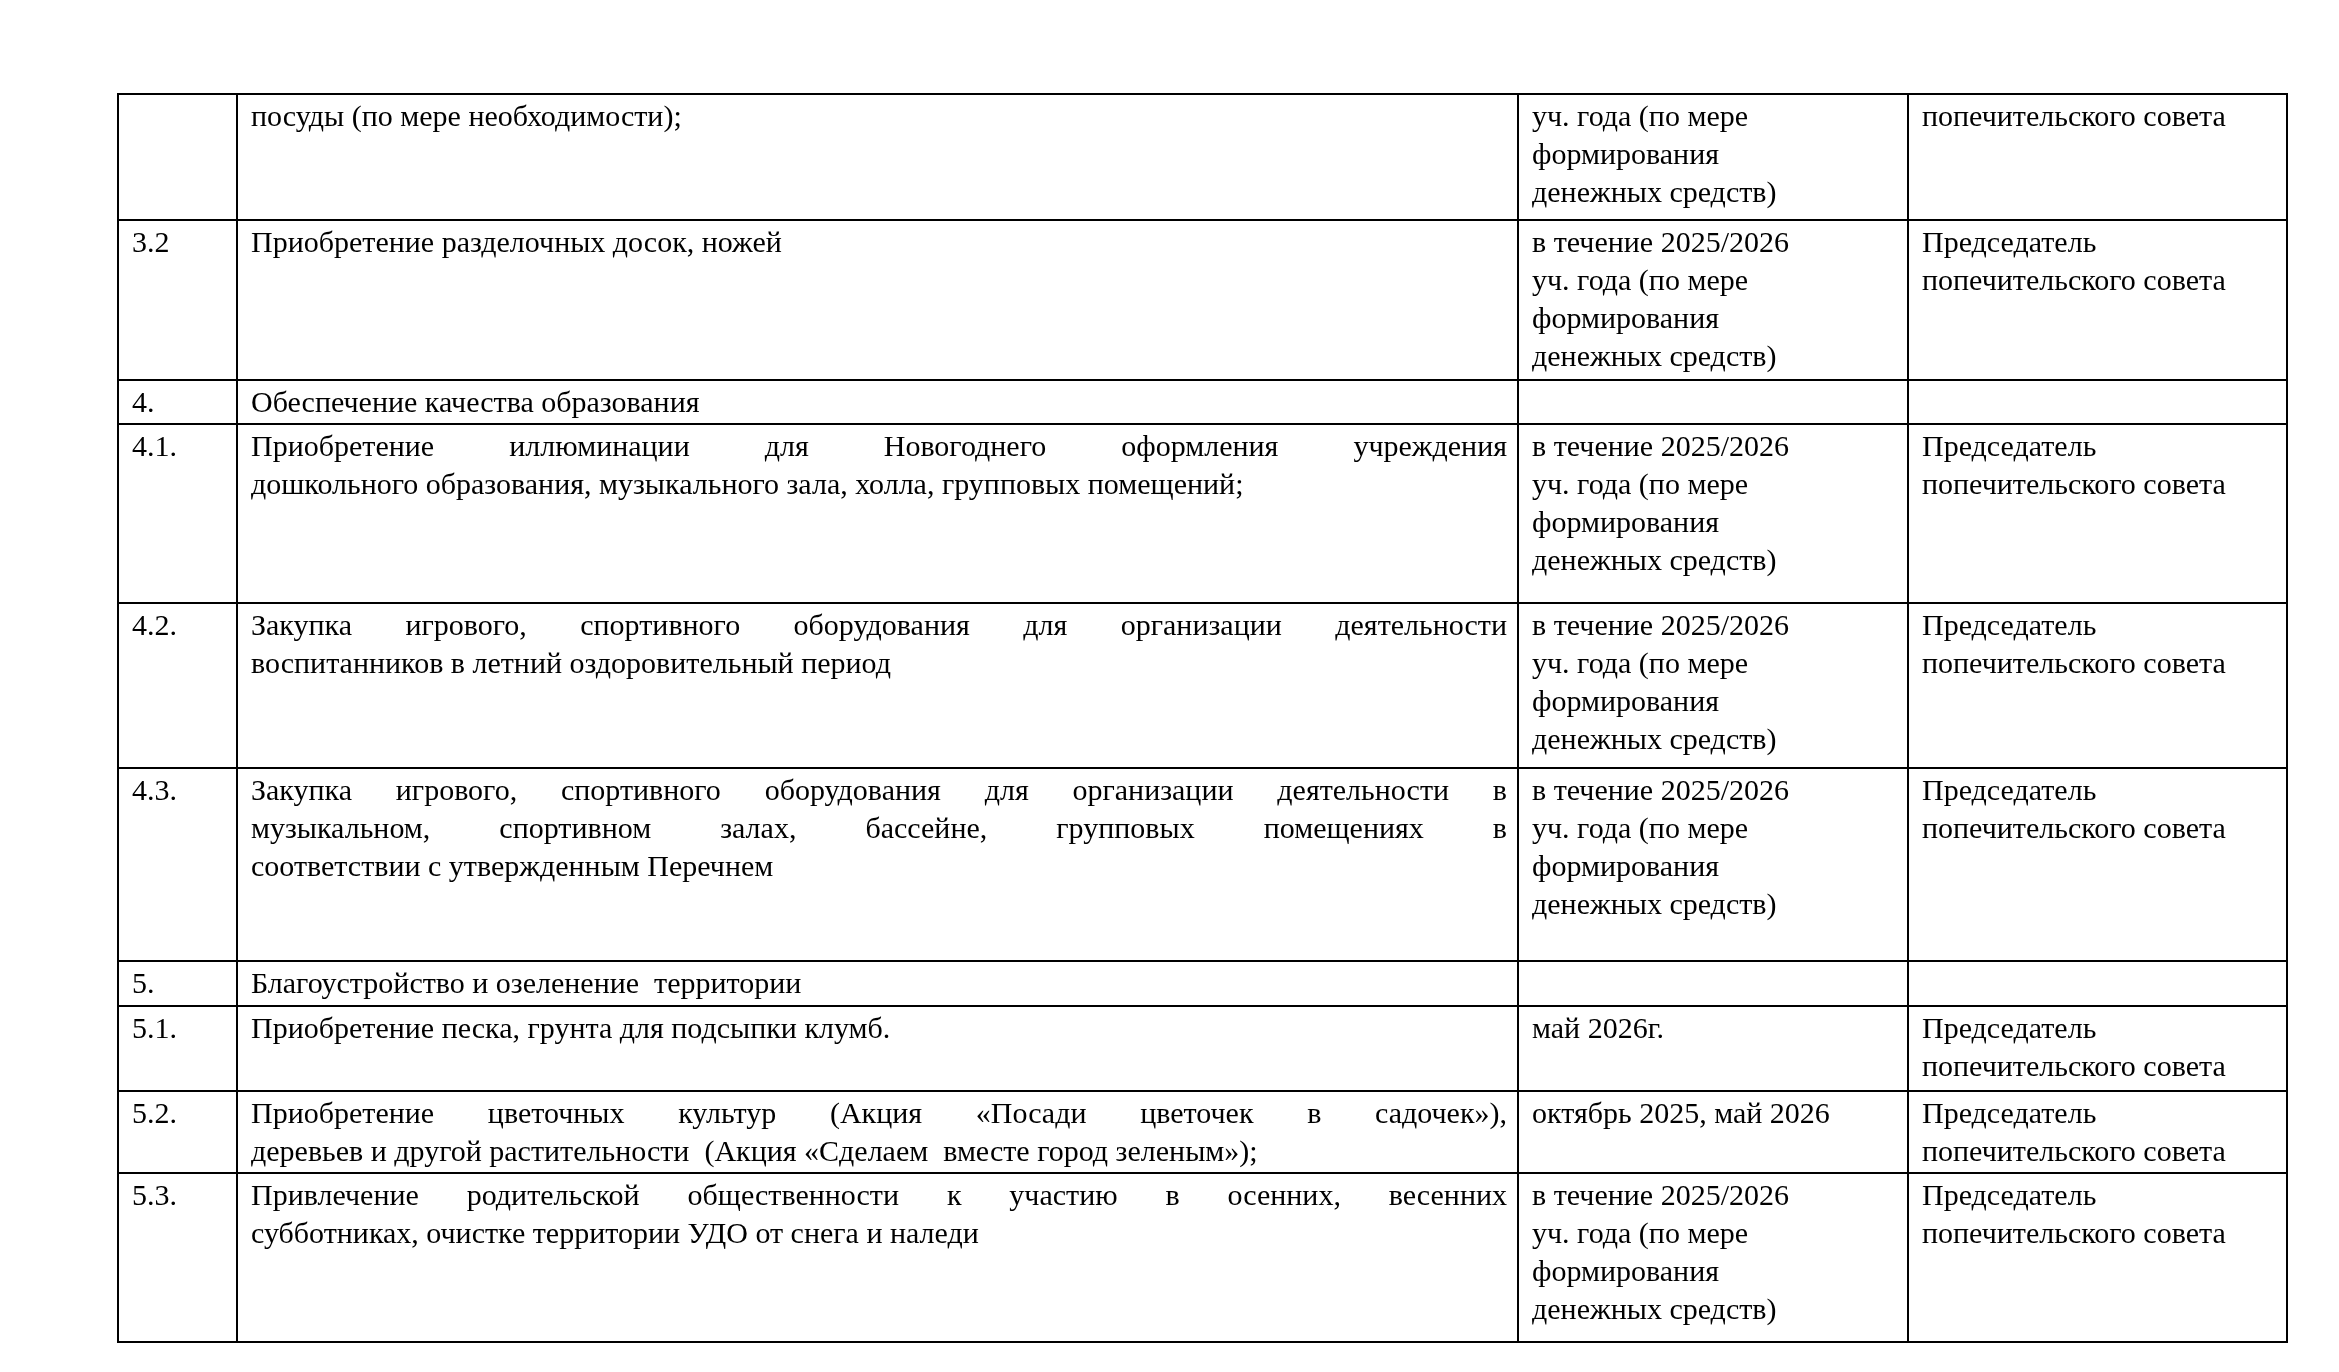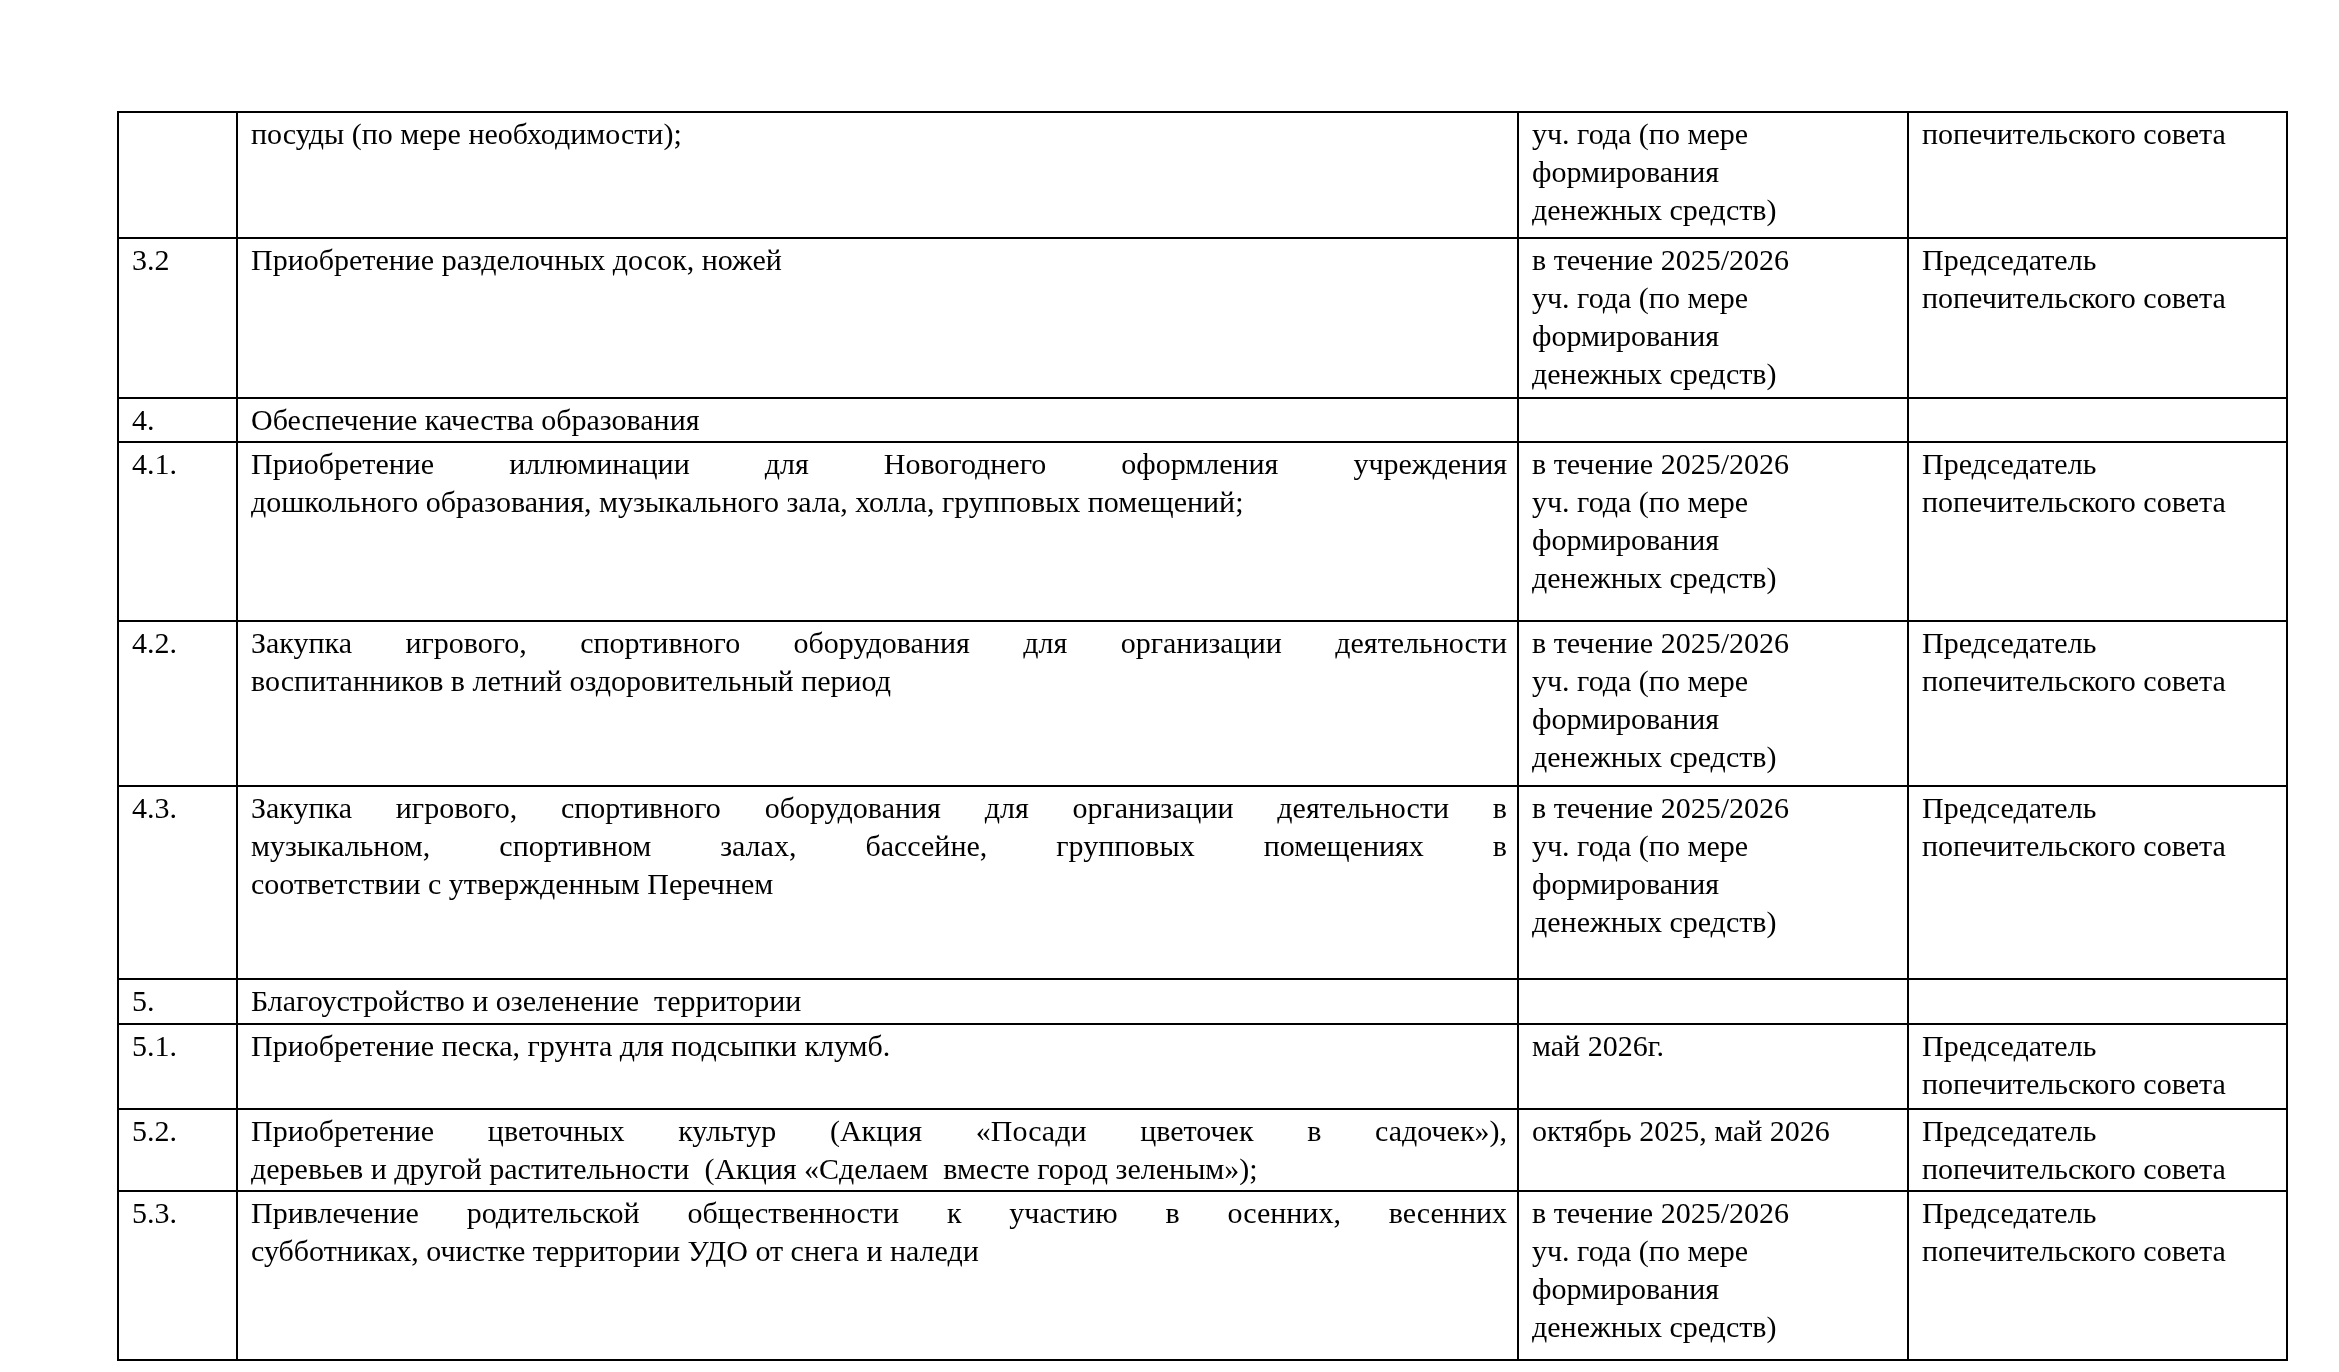--- a/index.html
+++ b/index.html
@@ -8,21 +8,21 @@
     background: #ffffff;
     font-family: "Liberation Serif", "DejaVu Serif", serif;
     color: #000000;
     position: relative;
     overflow: hidden;
   }
   .page { position: absolute; inset: 0; background: #ffffff; }
 
   table.plan {
     position: absolute;
-    left: 117px; top: 111px;
+    left: 117px; top: 93px;
     width: 2169px;
     border-collapse: collapse;
     table-layout: fixed;
   }
   col.c-num  { width: 119px; }
   col.c-act  { width: 1281px; }
   col.c-time { width: 390px; }
   col.c-resp { width: 379px; }
 
   td {

